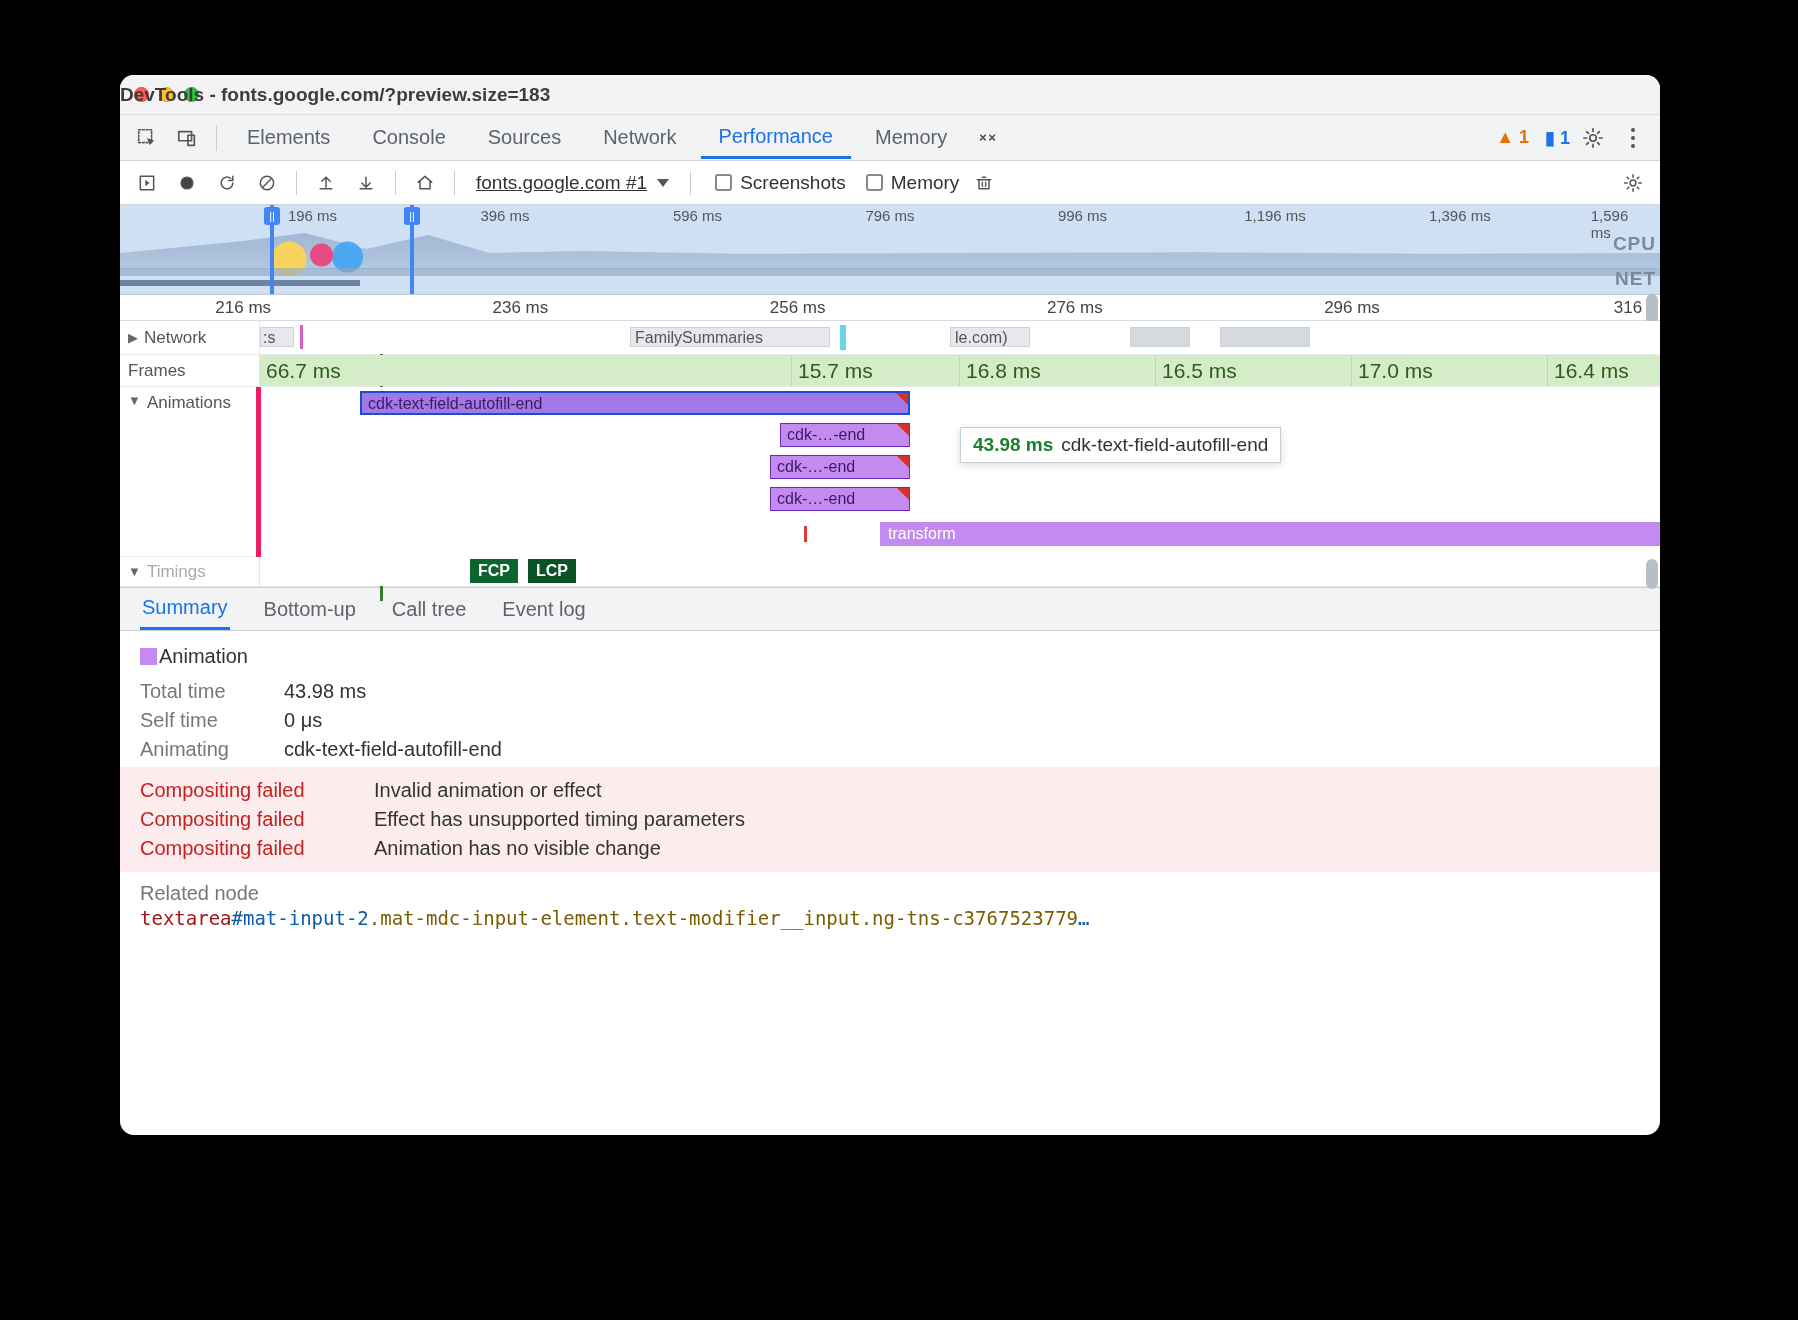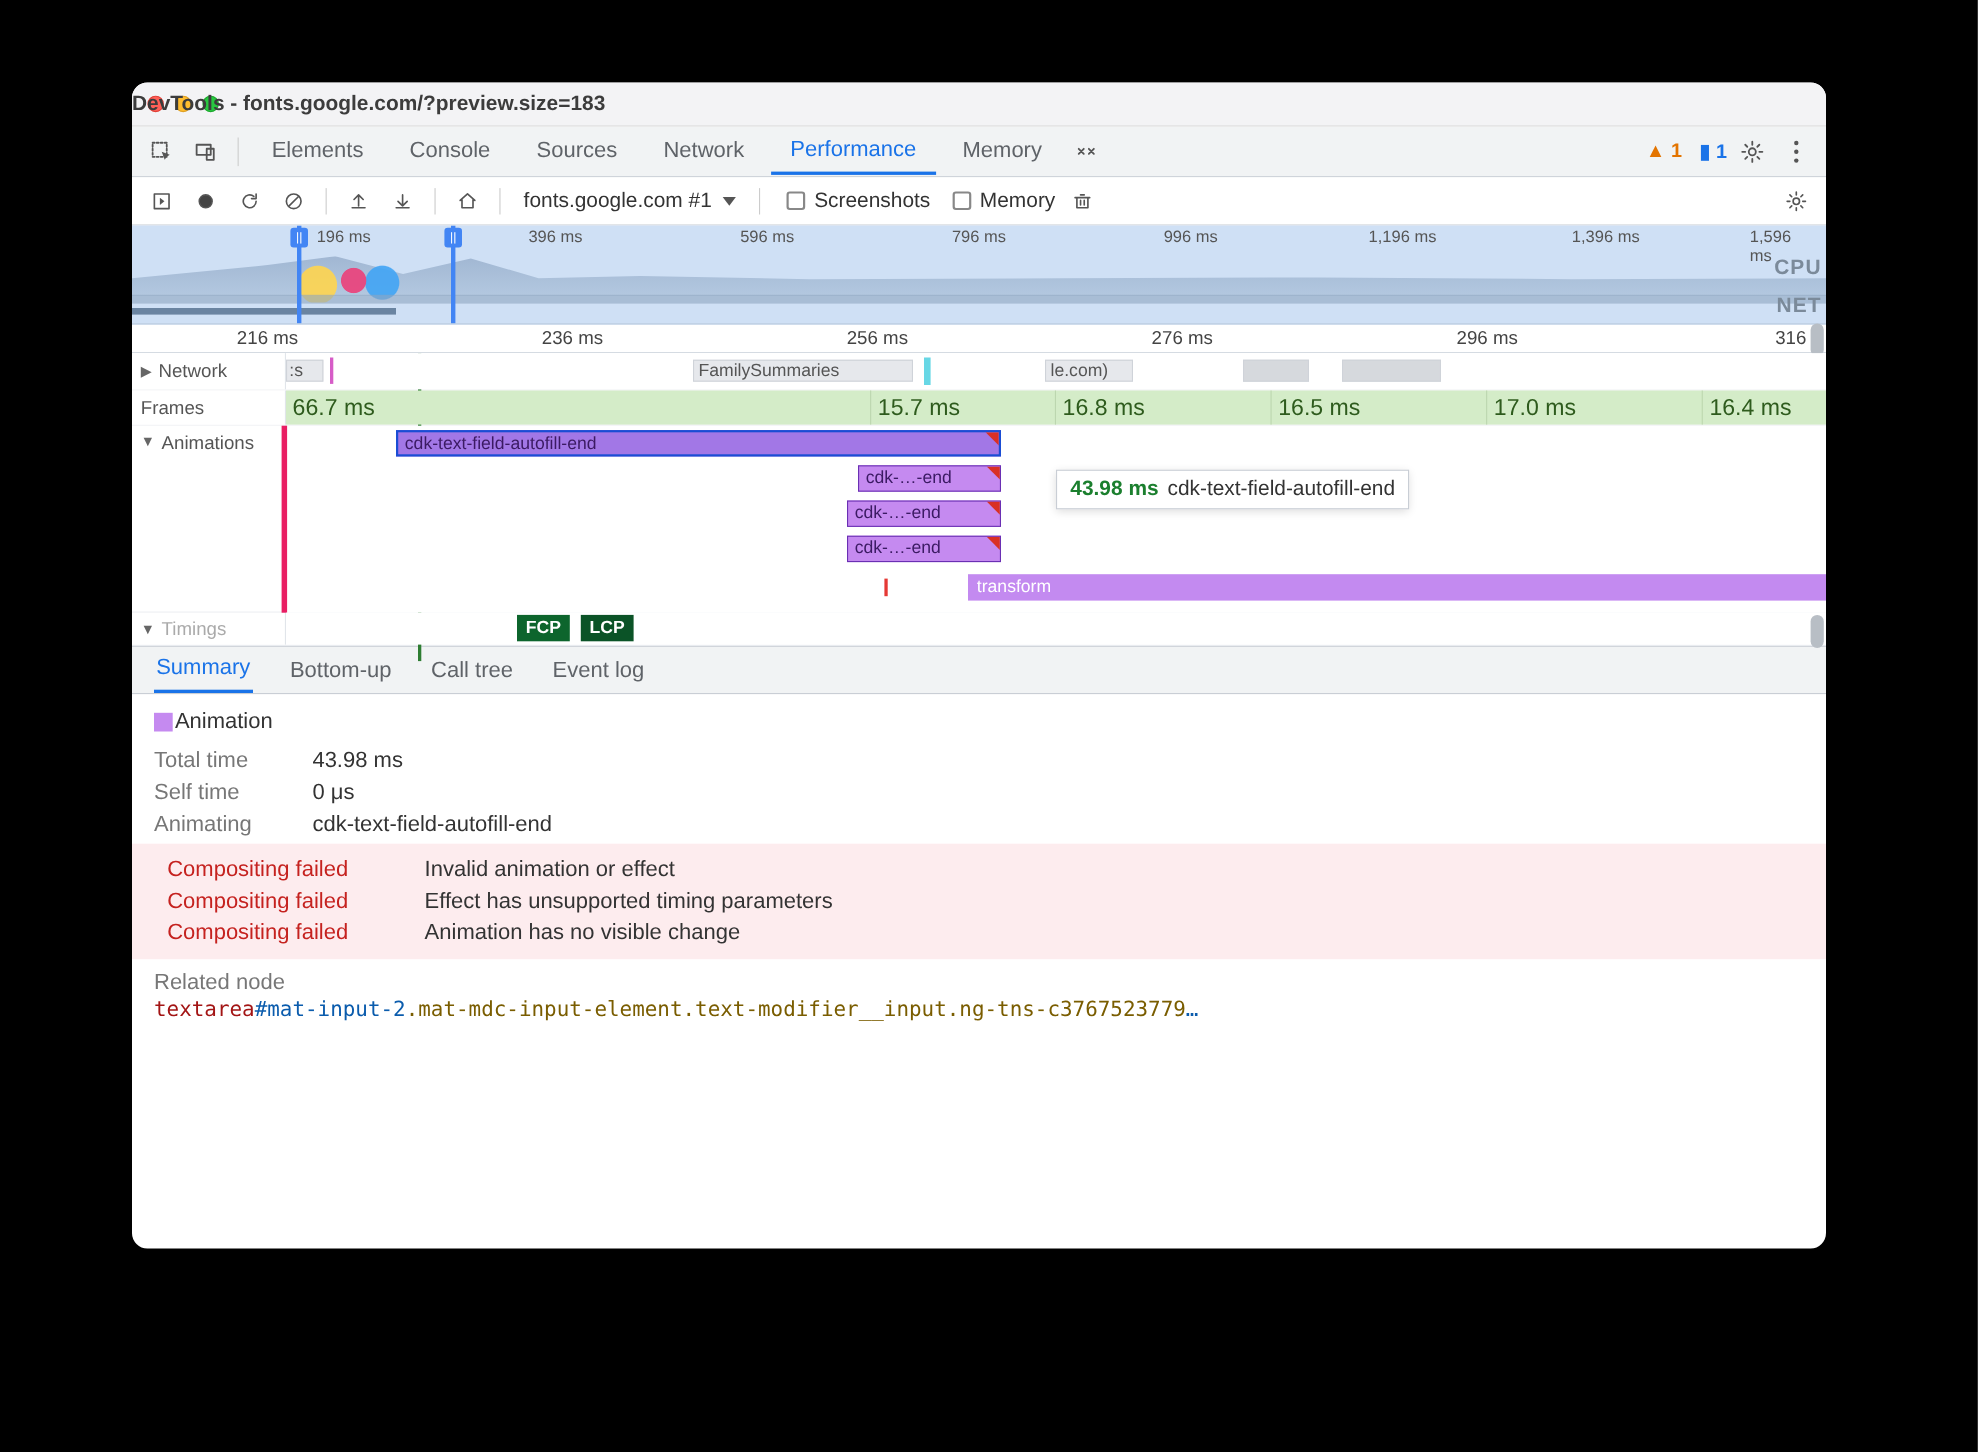--- a/index.html
+++ b/index.html
@@ -67,21 +67,21 @@
     display:flex;
     align-items:center;
     gap:10px;
     padding: 0 12px;
     font-size: 19px;
     color:#333;
   }
   .perfbar .ibtn { width:30px; height:30px; display:flex; align-items:center; justify-content:center; color:#555; cursor:pointer; }
   .perfbar .vsep { width:1px; height:24px; background:#ccc; margin:0 4px; }
   .recording-btn svg circle { fill:#444; }
-  .dropdown { display:flex; align-items:center; gap:10px; padding:2px 6px; border:1px solid transparent; cursor:pointer; }
+  .dropdown { display:flex; align-items:center; gap:10px; padding:2px 6px; border:1px solid transparent; cursor:pointer;text-decoration:underline; }
   .triangle { width:0; height:0; border-left:6px solid transparent; border-right:6px solid transparent; border-top:8px solid #555; }
   .cbox { display:flex; align-items:center; gap:8px; margin-left:10px; cursor:pointer; }
   .cbox .sq { width:17px; height:17px; border:2px solid #888; border-radius:3px; }
 
   
   .overview {
     height: 90px;
     background: #cfe0f5;
     border-bottom:1px solid #b8c9dd;
     position:relative;
@@ -198,21 +198,21 @@
   .bottom-tabs .btab { color:#5f6368; cursor:pointer; padding:8px 2px; }
   .bottom-tabs .btab.active { color:#1a73e8; border-bottom:3px solid #1a73e8; font-weight:500; }
 
   
   .summary { flex:1; overflow:auto; padding:14px 20px 10px; font-size:20px; }
   .summary .hdr { display:flex; align-items:center; gap:2px; margin-bottom:12px; }
   .summary .swatch { width:17px; height:17px; background:#c58af0; }
   .summary .row { display:flex; gap:14px; margin:6px 0; }
   .summary .k { color:#777; min-width:130px; }
   .summary .fail {
-    background:#fdecee; padding:6px 0 6px 12px; margin:0 -20px;
+    background:#fdecee; padding:6px 0 6px 0; margin:0 -20px;
   }
   .summary .fail .row { padding:0 20px; }
   .summary .fail .k { color:#c5221f; font-weight:500; min-width:220px; }
   .summary .node { margin-top:10px; }
   .summary .node .k { display:block; margin-bottom:2px; }
   .summary .node code { font-family: ui-monospace, Menlo, monospace; font-size:19px; }
   .tag-name { color:#a31515; }
   .id-part  { color:#0b5cad; }
   .cls-part { color:#7a5d00; }
 

